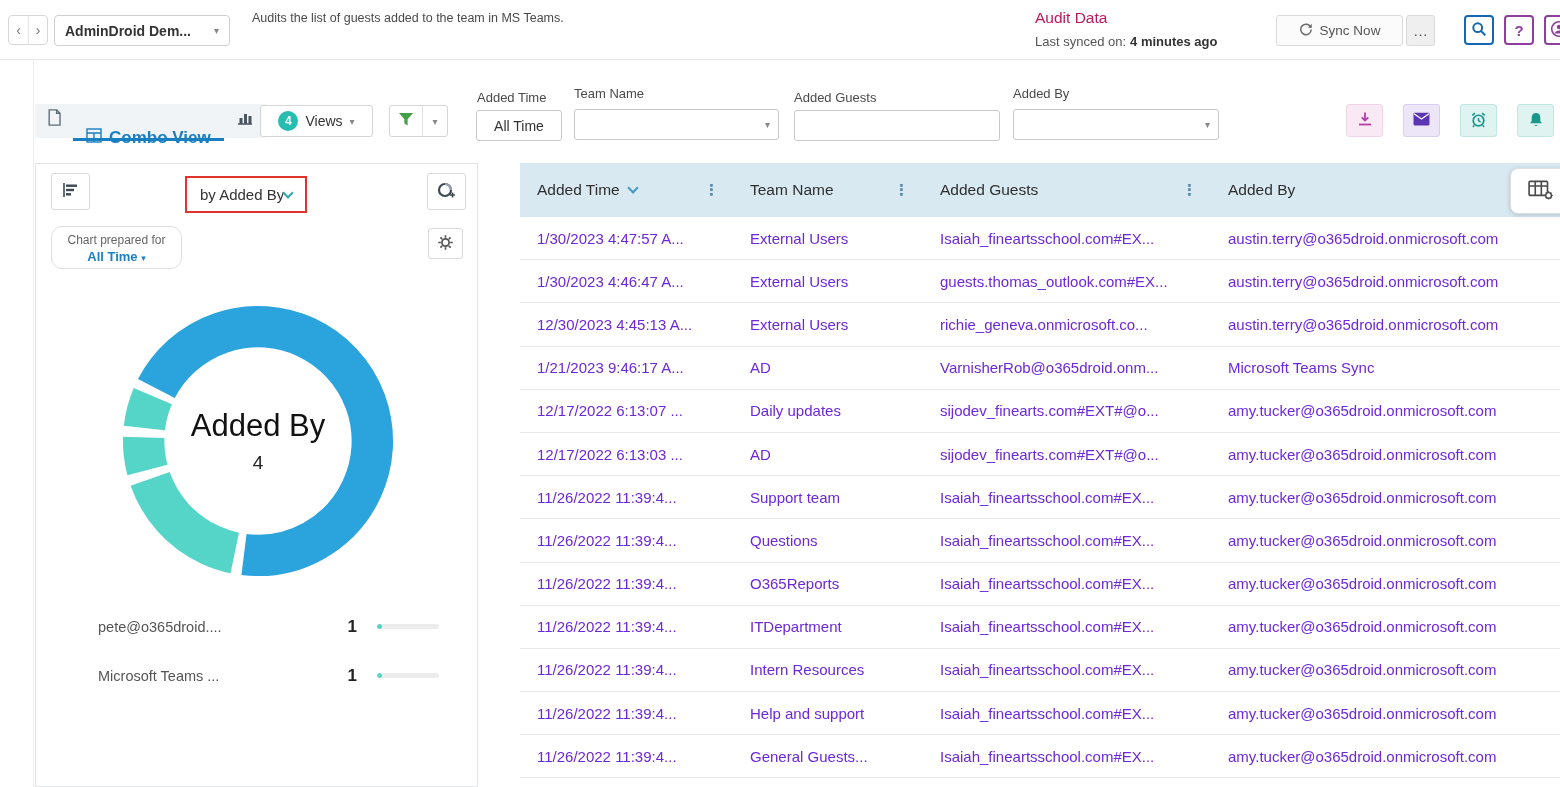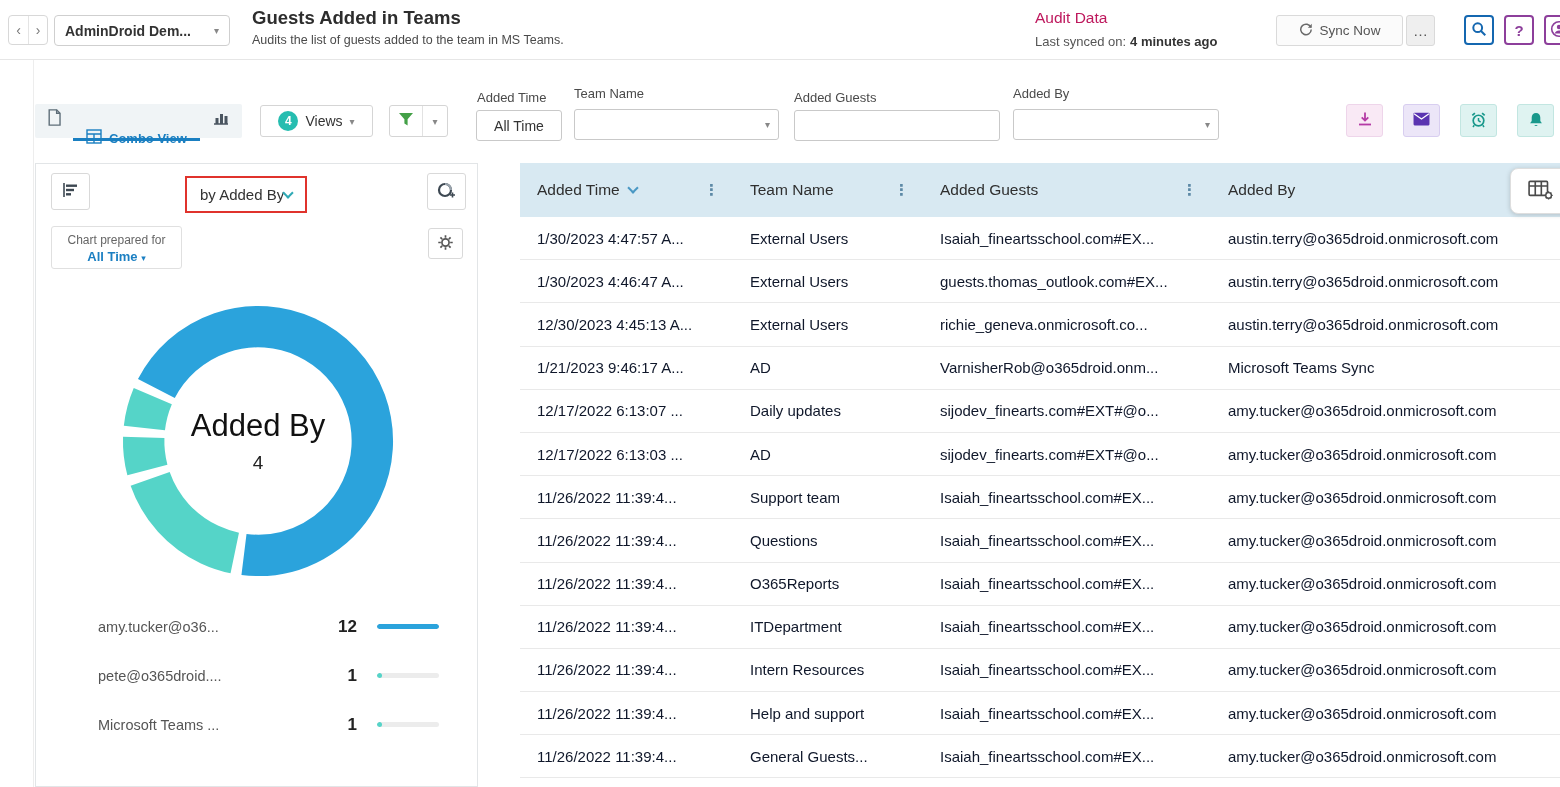--- a/index.html
+++ b/index.html
@@ -28,21 +28,21 @@
   .icon-sq { position: absolute; top: 15px; width: 30px; height: 30px; border-radius: 4px; display: flex; align-items: center; justify-content: center; background: #fff; }
   .search-btn { left: 1464px; border: 2px solid #1467b0; }
   .help-btn { left: 1504px; border: 2px solid #8d3f9b; color: #8d3f9b; font-weight: bold; font-size: 15px; }
   .assist-btn { left: 1544px; border: 2px solid #8d3f9b; }
   .rail { position: absolute; left: 33px; top: 60px; bottom: 0; width: 1px; background: #ededed; }
 
   
   .tabs { position: absolute; left: 35px; top: 104px; height: 34px; display: flex; background: #f0f4f6; border-radius: 2px; }
   .tab { display: flex; align-items: center; justify-content: center; gap: 7px; border-bottom: 3px solid transparent; }
   .tab-doc { width: 38px; }
-  .tab-combo { padding: 0 13px; color: #1a7fc1; font-size: 13px; font-weight: bold; border-bottom-color: #1a7fc1; margin-top: 34px; }
+  .tab-combo { padding: 0 13px; color: #1a7fc1; font-size: 17px; font-weight: bold; border-bottom-color: #1a7fc1; margin-top: 34px; }
   .tab-chart { width: 42px; }
   .views-btn { position: absolute; left: 260px; top: 105px; width: 113px; height: 32px; border: 1px solid #d5d5d5; border-radius: 3px; background: #fff; display: flex; align-items: center; justify-content: center; gap: 7px; }
   .views-badge { width: 20px; height: 20px; border-radius: 50%; background: #26bdb0; color: #fff; font-size: 12px; font-weight: bold; display: flex; align-items: center; justify-content: center; }
   .views-label { font-size: 14px; color: #333; }
   .filter-btn { position: absolute; left: 389px; top: 105px; width: 59px; height: 32px; border: 1px solid #d5d5d5; border-radius: 3px; background: #fff; display: flex; align-items: stretch; }
   .filter-main { width: 33px; display: flex; align-items: center; justify-content: center; border-right: 1px solid #e2e2e2; }
   .filter-caret { flex: 1; display: flex; align-items: center; justify-content: center; }
   .flabel { position: absolute; font-size: 13px; color: #4a4a4a; }
   .fcontrol { position: absolute; height: 31px; border: 1px solid #c9c9c9; border-radius: 3px; background: #fff; display: flex; align-items: center; font-size: 14px; color: #333; }
   .f-time-label { left: 477px; top: 90px; }
@@ -62,21 +62,21 @@
   .act-bell { left: 1517px; background: #dff3f1; border: 1px solid #c2e6e1; }
 
   
   .chart-panel { position: absolute; left: 35px; top: 163px; width: 443px; height: 624px; background: #fff; border: 1px solid #e2e5e7; overflow: hidden; }
   .sq-btn { position: absolute; border: 1px solid #d9d9d9; border-radius: 3px; background: #fff; display: flex; align-items: center; justify-content: center; }
   .sort-btn { left: 15px; top: 9px; width: 39px; height: 37px; }
   .charttype-btn { right: 11px; top: 9px; width: 39px; height: 37px; }
   .groupby { position: absolute; left: 149px; top: 12px; height: 37px; border: 2px solid #e0332c; background: #fff; display: flex; align-items: center; padding: 0 13px; font-size: 15px; color: #333; cursor: pointer; }
   .chev { display: inline-block; width: 8px; height: 8px; border-right: 2px solid #4a98c4; border-bottom: 2px solid #4a98c4; transform: rotate(45deg); margin-top: -4px; }
   .chev.teal { border-color: #2fa9b5; }
-  .prepared-box { position: absolute; left: 15px; top: 62px; width: 131px; height: 43px; border: 1px solid #e0e0e0; border-radius: 3px; text-align: center; padding-top: 6px; cursor: pointer; }
+  .prepared-box { position: absolute; left: 15px; top: 62px; width: 131px; height: 43px; border: 1px solid #e0e0e0; border-radius: 11px; text-align: center; padding-top: 6px; cursor: pointer; }
   .prepared-label { font-size: 12px; color: #666; }
   .prepared-value { font-size: 13px; font-weight: bold; color: #1b7fc2; margin-top: 2px; }
   .prepared-value .caret { color: #1b7fc2; font-size: 9px; }
   .gear-btn { right: 14px; top: 64px; width: 35px; height: 31px; }
   .donut-wrap { position: absolute; left: 84px; top: 139px; width: 276px; height: 276px; }
   .donut-center { position: absolute; inset: 0; display: flex; flex-direction: column; align-items: center; justify-content: center; pointer-events: none; }
   .donut-title { font-size: 31px; color: #111; }
   .donut-count { font-size: 19px; color: #222; margin-top: 8px; }
   .legend { position: absolute; left: 0; right: 0; top: 438px; }
   .lrow { height: 49px; display: flex; align-items: center; padding: 0 38px 0 62px; cursor: pointer; }
@@ -86,40 +86,39 @@
   .lfill { position: absolute; left: 0; top: 0; height: 5px; border-radius: 3px; display: block; }
 
   
   .table-panel { position: absolute; left: 520px; top: 163px; width: 1040px; height: 624px; background: #fff; display: flex; flex-direction: column; overflow: hidden; }
   .thead { display: flex; height: 54px; background: #d8e9f2; flex-shrink: 0; }
   .hcell { display: flex; align-items: center; padding-left: 17px; font-size: 15.5px; color: #2f2f2f; white-space: nowrap; overflow: hidden; cursor: pointer; }
   .hcell .chev.sort { margin-left: 9px; }
   .kebab { margin-left: auto; margin-right: 14px; color: #5c89a6; font-size: 15px; font-weight: bold; cursor: pointer; }
   .tbody { flex: 1; overflow: hidden; }
   .trow { height: 43.2px; display: flex; align-items: center; border-bottom: 1px solid #e9e9e9; background: #fff; }
-  .tcell { padding-left: 17px; font-size: 15px; color: #0f172a; white-space: nowrap; overflow: hidden; }
+  .tcell { padding-left: 17px; font-size: 15px; color: #6d28d9; white-space: nowrap; overflow: hidden; }
   .c0 { width: 213px; } .c1 { width: 190px; } .c2 { width: 288px; } .c3 { flex: 1; }
   .col-settings { position: absolute; right: -12px; top: 168px; width: 62px; height: 46px; background: #fff; border: 1px solid #dedede; border-radius: 8px; box-shadow: 0 1px 5px rgba(0,0,0,.18); display: flex; align-items: center; justify-content: center; }
 </style>
 </head>
 <body>
 
 <div id="app">
 
   <header class="topbar">
     <div class="nav-box">
       <button class="nav-btn">‹</button>
       <button class="nav-btn">›</button>
     </div>
     <div class="workspace">
       <span class="ws-name">AdminDroid Dem...</span>
       <span class="caret">▾</span>
     </div>
     <div class="title-block">
-      <div class="page-title">Guests Added in Teams</div>
       <div class="page-subtitle">Audits the list of guests added to the team in MS Teams.</div>
     </div>
     <div class="audit-block">
       <div class="audit-title">Audit Data</div>
       <div class="audit-sync">
         <span>Last synced on:</span><strong>4 minutes ago</strong>
       </div>
     </div>
     <button class="sync-btn">
       <span>
@@ -308,27 +307,20 @@
             <circle cx="140" cy="140" r="116" fill="none" stroke="#55d4c8" stroke-width="42" stroke-dasharray="33.39845629988095 695.451039332951" stroke-dashoffset="-690.7135176113377"></circle>
           </g>
         </svg>
       <div class="donut-center">
         <div class="donut-title">Added By</div>
         <div class="donut-count">4</div>
       </div>
     </div>
 
     <div class="legend">
-        <div class="lrow">
-          <span class="llabel">amy.tucker@o36...</span>
-          <span class="lvalue">12</span>
-          <span class="ltrack">
-            <span class="lfill" style="width: 62px; background: rgb(43, 163, 220);"></span>
-          </span>
-        </div>
         <div class="lrow">
           <span class="llabel">pete@o365droid....</span>
           <span class="lvalue">1</span>
           <span class="ltrack">
             <span class="lfill" style="width: 5.16667px; background: rgb(85, 212, 200);"></span>
           </span>
         </div>
         <div class="lrow">
           <span class="llabel">Microsoft Teams ...</span>
           <span class="lvalue">1</span>

